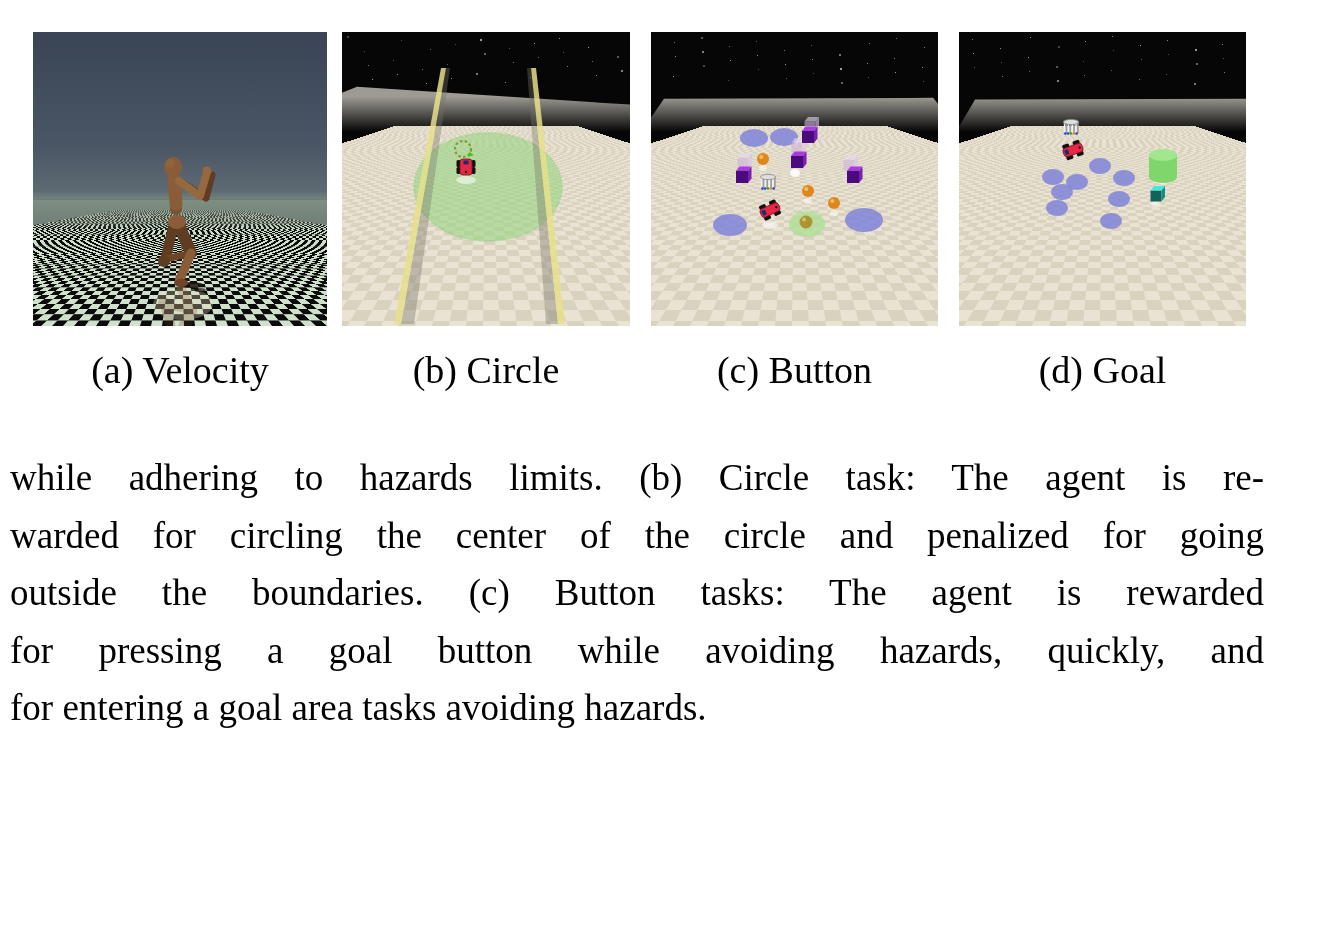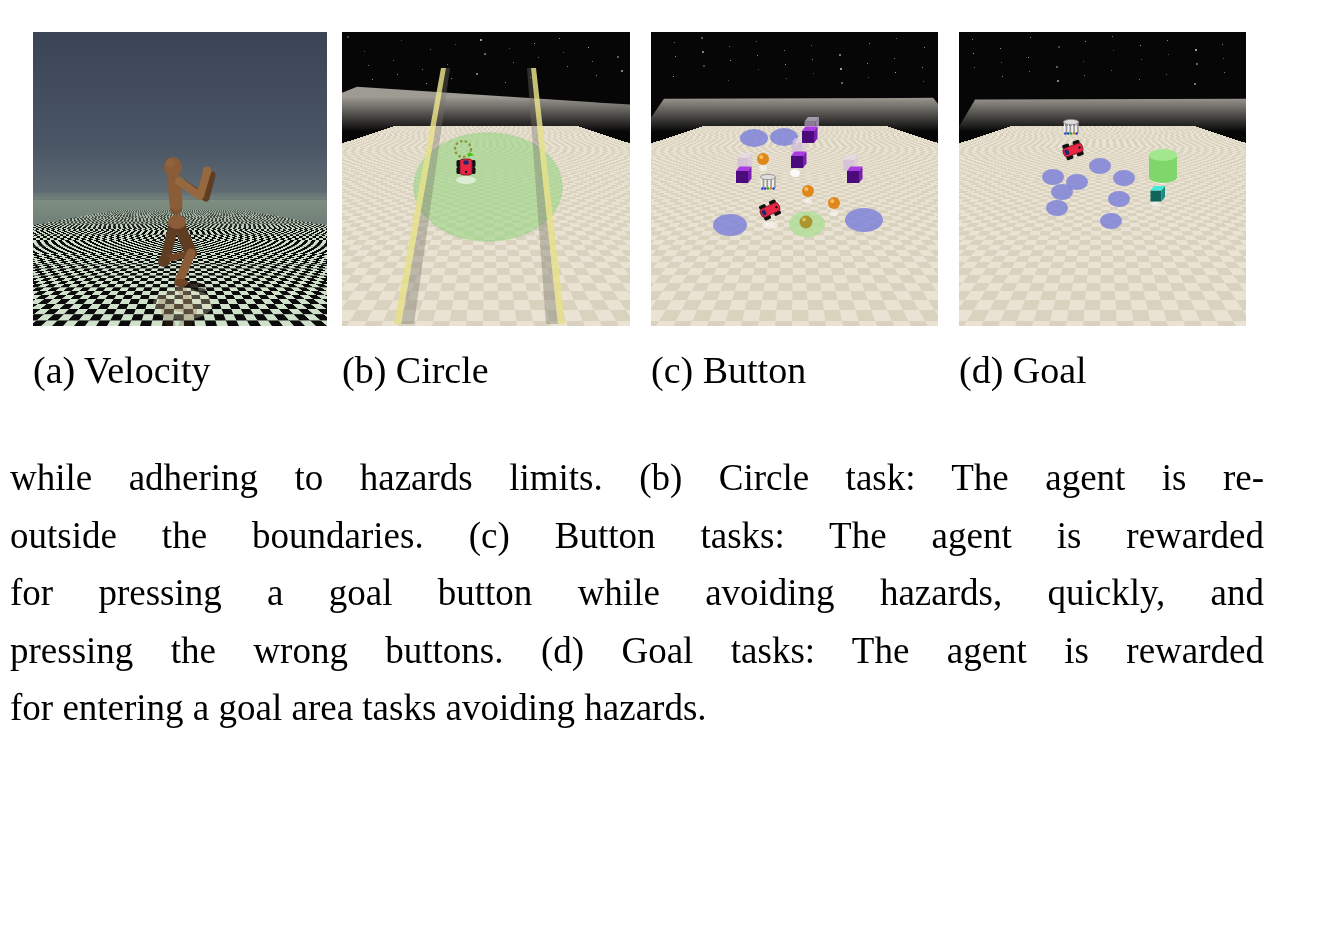--- a/index.html
+++ b/index.html
@@ -22,21 +22,21 @@
   .checker-bcd{height:2200px;transform:perspective(230px) rotateX(45deg);
                background-size:34px 34px;background-position:17px 0;
                --fl:var(--floor-light);--fd:var(--floor-dark);}
   .checker-a{height:2000px;transform:perspective(152px) rotateX(50deg);
              background-size:22px 22px;background-position:11px 0;
              --fl:var(--floor-a-light);--fd:var(--floor-a-dark);}
   .fog-a{position:absolute;inset:0;background:linear-gradient(180deg,#7e8e80 0%,rgba(126,142,128,0) 26%);}
   .fade-bcd{position:absolute;inset:0;background:linear-gradient(180deg,rgba(240,235,224,.65) 22%,rgba(240,235,224,0) 34%);}
   .overlay{position:absolute;inset:0;width:100%;height:100%;}
   .labels-row{position:absolute;top:346px;left:0;width:1332px;height:50px;}
-  .plabel{position:absolute;top:0;font-size:38px;line-height:48px;}
+  .plabel{position:absolute;top:0;text-align:center;font-size:38px;line-height:48px;}
   .caption{position:absolute;left:10px;top:449px;width:1254px;font-size:37px;}
   .cap-line{height:57.5px;line-height:57.5px;white-space:nowrap;}
   .cap-line.j{text-align:justify;text-align-last:justify;}
   .fig-num{font-style:italic;}
 </style>
 </head>
 <body>
 
 <div class="page">
 
@@ -369,18 +369,18 @@
 
   <div class="labels-row">
     <div class="plabel" style="left:33px;width:294px;">(a) Velocity</div>
     <div class="plabel" style="left:342px;width:288px;">(b) Circle</div>
     <div class="plabel" style="left:651px;width:287px;">(c) Button</div>
     <div class="plabel" style="left:959px;width:287px;">(d) Goal</div>
   </div>
 
   <div class="caption">
     <div class="cap-line j">while adhering to hazards limits. (b) Circle task: The agent is re-</div>
+    <div class="cap-line j">warded for circling the center of the circle and penalized for going</div>
     <div class="cap-line j">outside the boundaries. (c) Button tasks: The agent is rewarded</div>
     <div class="cap-line j">for pressing a goal button while avoiding hazards, quickly, and</div>
-    <div class="cap-line j">pressing the wrong buttons. (d) Goal tasks: The agent is rewarded</div>
     <div class="cap-line">for entering a goal area tasks avoiding hazards.</div>
   </div>
 </div>
 
 </body></html>

